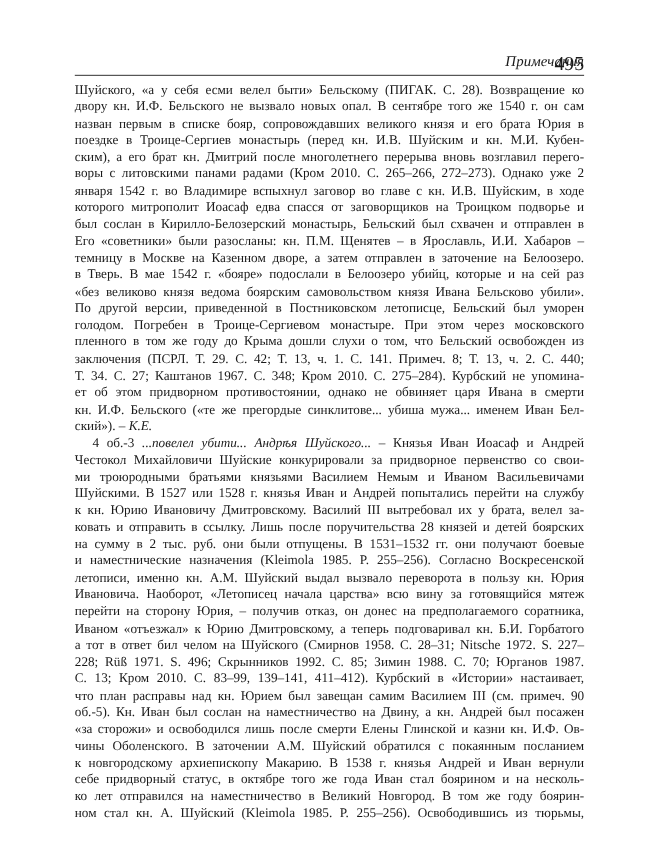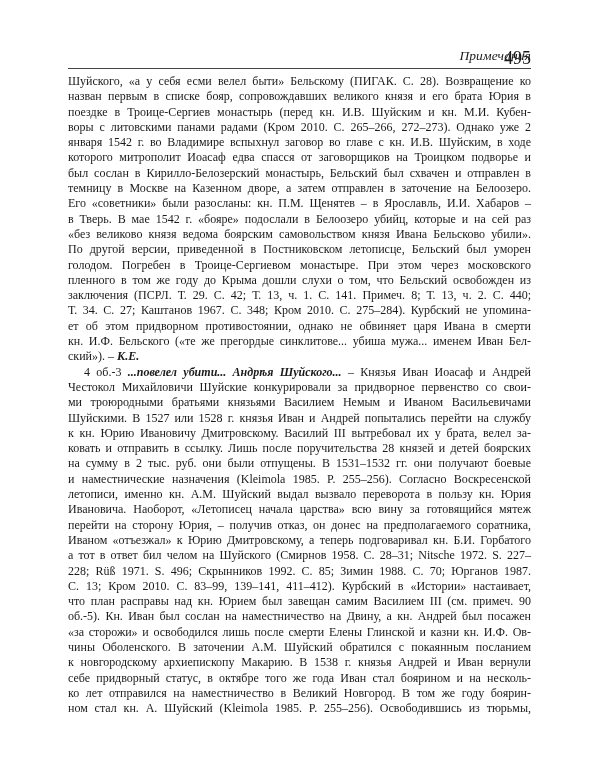--- a/index.html
+++ b/index.html
@@ -9,42 +9,44 @@
   .rh-title { position:absolute; left:0; right:0; top:0; text-align:right;
               font-style:italic; font-size:13.5px; letter-spacing:0.1px; }
   .rh-page { position:absolute; right:0; top:0; font-size:18px; }
   .rule { position:absolute; left:68px; top:68px; width:463px; height:0;
           border-top:1.6px solid #444; }
   .body-text { position:absolute; left:68px; top:74px; width:463px; }
   .line { display:block; height:15.3px; line-height:15.3px; font-size:12px;
           white-space:nowrap; text-align:justify; text-align-last:justify; }
   .line.last { text-align-last:left; }
   .indent { padding-left:16px; }
-  .it { font-style:italic;font-weight:bold; }
+  .it { font-style:italic; }
 </style>
 </head>
 <body>
 
 <div class="running-head">
   <span class="rh-title">Примечания</span>
   <span class="rh-page">495</span>
 </div>
 <div class="rule"></div>
 
 <div class="body-text">
   <div>
     <span class="line">Шуйского, «а у себя есми велел быти» Бельскому (ПИГАК. С. 28). Возвращение ко</span>
+    <span class="line">двору кн. И.Ф. Бельского не вызвало новых опал. В сентябре того же 1540 г. он сам</span>
     <span class="line">назван первым в списке бояр, сопровождавших великого князя и его брата Юрия в</span>
     <span class="line">поездке в Троице-Сергиев монастырь (перед кн. И.В. Шуйским и кн. М.И. Кубен-</span>
+    <span class="line">ским), а его брат кн. Дмитрий после многолетнего перерыва вновь возглавил перего-</span>
     <span class="line">воры с литовскими панами радами (Кром 2010. С. 265–266, 272–273). Однако уже 2</span>
     <span class="line">января 1542 г. во Владимире вспыхнул заговор во главе с кн. И.В. Шуйским, в ходе</span>
     <span class="line">которого митрополит Иоасаф едва спасся от заговорщиков на Троицком подворье и</span>
     <span class="line">был сослан в Кирилло-Белозерский монастырь, Бельский был схвачен и отправлен в</span>
+    <span class="line">Его «советники» были разосланы: кн. П.М. Щенятев – в Ярославль, И.И. Хабаров –</span>
     <span class="line">темницу в Москве на Казенном дворе, а затем отправлен в заточение на Белоозеро.</span>
-    <span class="line">Его «советники» были разосланы: кн. П.М. Щенятев – в Ярославль, И.И. Хабаров –</span>
     <span class="line">в Тверь. В мае 1542 г. «бояре» подослали в Белоозеро убийц, которые и на сей раз</span>
     <span class="line">«без великово князя ведома боярским самовольством князя Ивана Бельсково убили».</span>
     <span class="line">По другой версии, приведенной в Постниковском летописце, Бельский был уморен</span>
     <span class="line">голодом. Погребен в Троице-Сергиевом монастыре. При этом через московского</span>
     <span class="line">пленного в том же году до Крыма дошли слухи о том, что Бельский освобожден из</span>
     <span class="line">заключения (ПСРЛ. Т. 29. С. 42; Т. 13, ч. 1. С. 141. Примеч. 8; Т. 13, ч. 2. С. 440;</span>
     <span class="line">Т. 34. С. 27; Каштанов 1967. С. 348; Кром 2010. С. 275–284). Курбский не упомина-</span>
     <span class="line">ет об этом придворном противостоянии, однако не обвиняет царя Ивана в смерти</span>
     <span class="line">кн. И.Ф. Бельского («те же прегордые синклитове... убиша мужа... именем Иван Бел-</span>
     <span class="line last"><span>ский»). – </span><span class="it">К.Е.</span></span>

